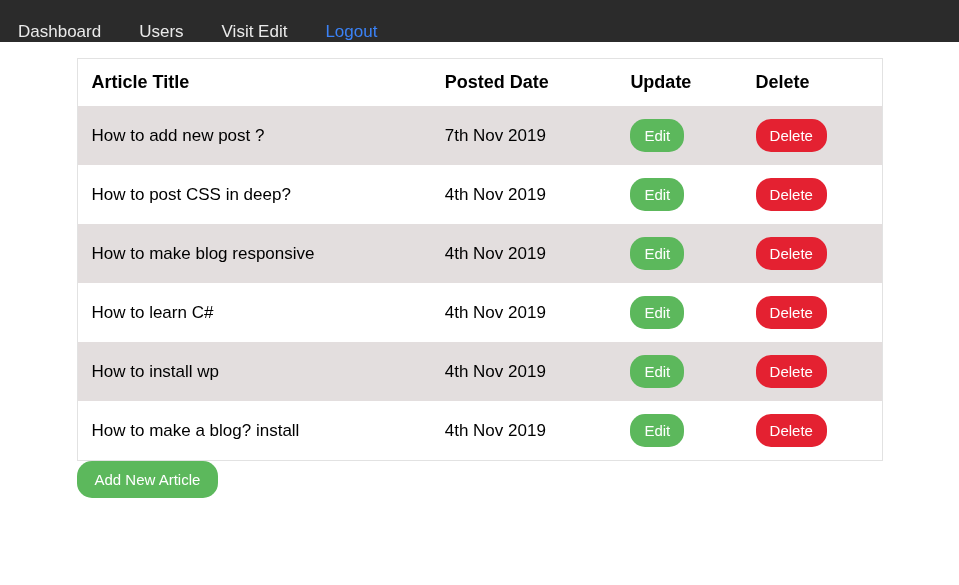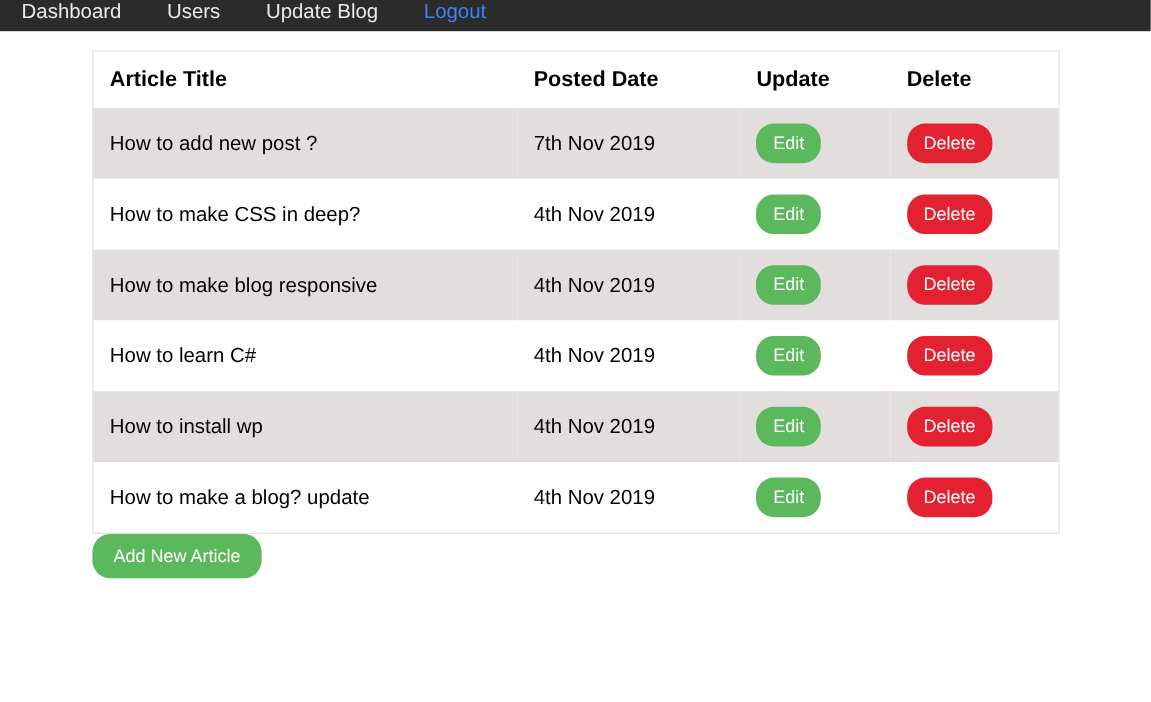--- a/index.html
+++ b/index.html
@@ -1,22 +1,22 @@
 <!DOCTYPE html>
 <html><head>
   <meta charset="utf-8">
   <style>
     * { margin: 0; padding: 0; box-sizing: border-box; }
     body { font-family: Arial, Helvetica, sans-serif; background: #fff; }
 
     .navbar {
       background: #2b2b2b;
-      height: 26px;
+      height: 42px;
       display: flex;
-      align-items: flex-start;
+      align-items: flex-end;
       padding-left: 18px;
       gap: 38px;
     }
     .navbar a {
       color: #eaeaea;
       text-decoration: none;
       font-size: 17px;
       cursor: pointer;
     }
     .navbar a.logout { color: #3b82f6; }
@@ -58,21 +58,21 @@
     .btn-edit { background: #5cb85c; }
     .btn-delete { background: #e42131; }
     .btn-add { background: #5cb85c; padding: 10px 18px; }
   </style>
 </head>
 <body>
 
 <nav class="navbar">
   <a>Dashboard</a>
   <a>Users</a>
-  <a>Update Blog</a>
+  <a>Visit Edit</a>
   <a class="logout">Logout</a>
 </nav>
 
 <div class="container">
   <table class="table">
     <thead>
       <tr>
         <th>Article Title</th>
         <th>Posted Date</th>
         <th>Update</th>
@@ -80,21 +80,21 @@
       </tr>
     </thead>
     <tbody id="tbody">
         <tr>
           <td>How to add new post ?</td>
           <td>7th Nov 2019</td>
           <td><button class="btn btn-edit">Edit</button></td>
           <td><button class="btn btn-delete">Delete</button></td>
         </tr>
         <tr>
-          <td>How to make CSS in deep?</td>
+          <td>How to post CSS in deep?</td>
           <td>4th Nov 2019</td>
           <td><button class="btn btn-edit">Edit</button></td>
           <td><button class="btn btn-delete">Delete</button></td>
         </tr>
         <tr>
           <td>How to make blog responsive</td>
           <td>4th Nov 2019</td>
           <td><button class="btn btn-edit">Edit</button></td>
           <td><button class="btn btn-delete">Delete</button></td>
         </tr>
@@ -104,21 +104,21 @@
           <td><button class="btn btn-edit">Edit</button></td>
           <td><button class="btn btn-delete">Delete</button></td>
         </tr>
         <tr>
           <td>How to install wp</td>
           <td>4th Nov 2019</td>
           <td><button class="btn btn-edit">Edit</button></td>
           <td><button class="btn btn-delete">Delete</button></td>
         </tr>
         <tr>
-          <td>How to make a blog? update</td>
+          <td>How to make a blog? install</td>
           <td>4th Nov 2019</td>
           <td><button class="btn btn-edit">Edit</button></td>
           <td><button class="btn btn-delete">Delete</button></td>
         </tr>
       </tbody>
   </table>
 
   <button class="btn btn-add">Add New Article</button>
 </div>
 

